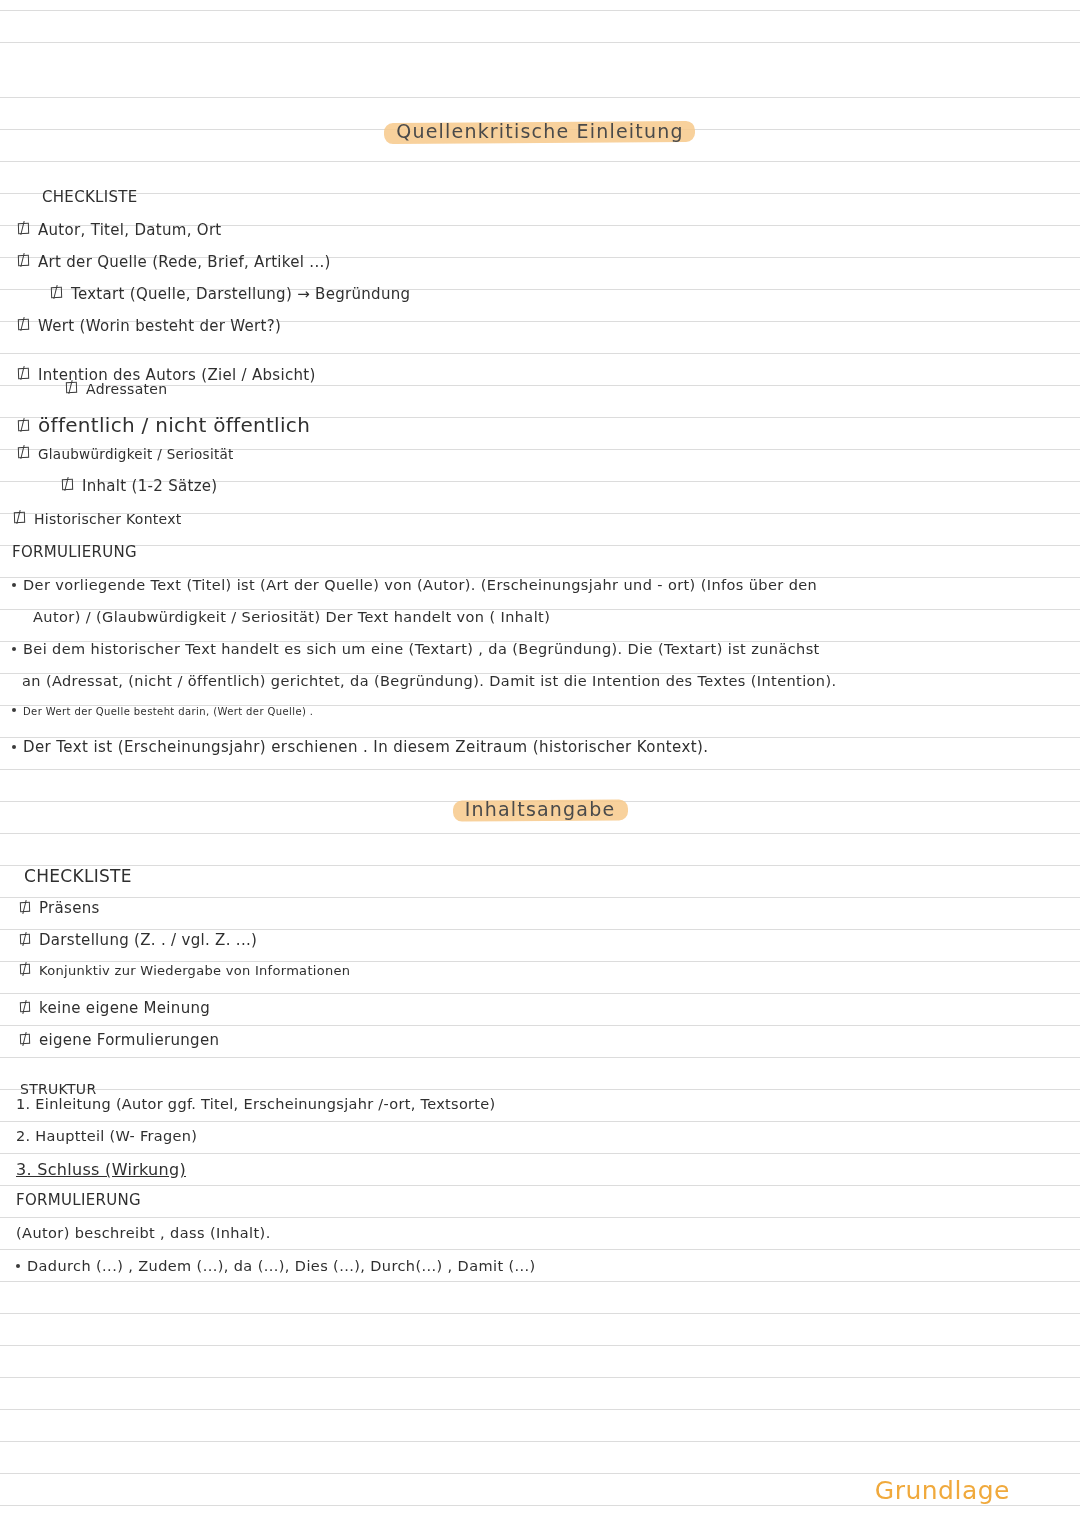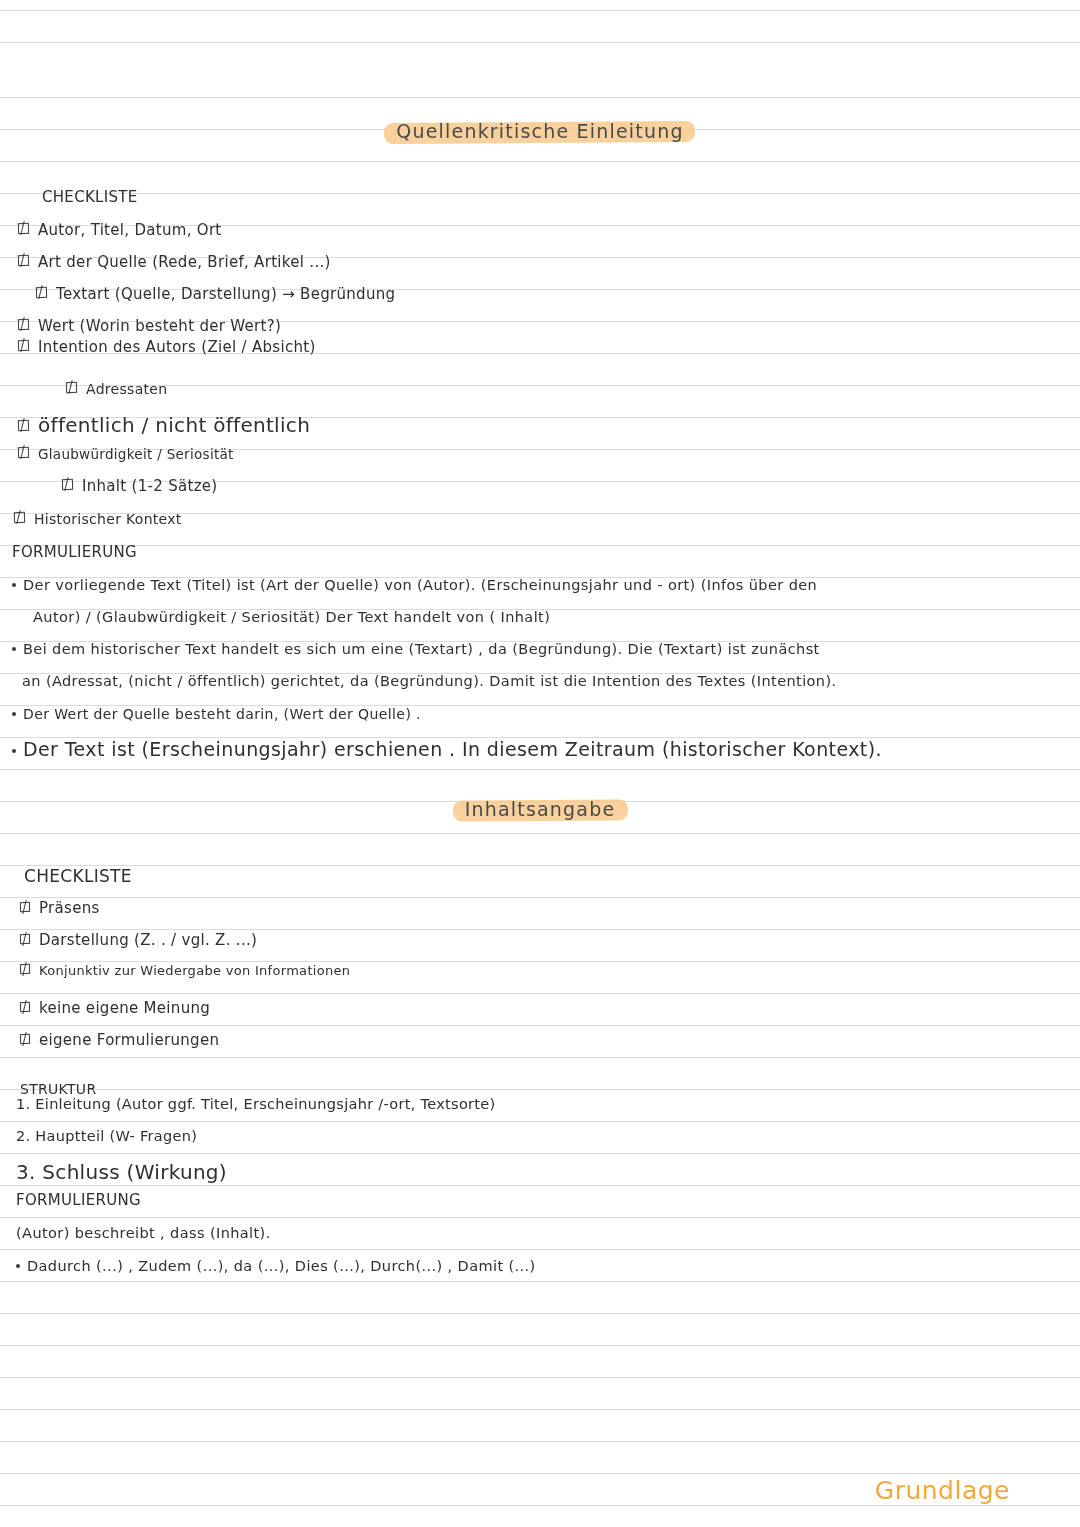--- a/index.html
+++ b/index.html
@@ -139,57 +139,57 @@
 <div id="content">
 
   <div class="center-wrap" style="top:119px;">
     <span class="hl-title">Quellenkritische   Einleitung</span>
   </div>
 
   <div class="row sect-head" style="left:42px; top:188px;">Checkliste</div>
 
   <div class="row" style="left:18px; top:221px;"><span class="chk"></span><span>Autor, Titel, Datum, Ort</span></div>
   <div class="row" style="left:18px; top:253px;"><span class="chk"></span><span>Art  der  Quelle  (Rede, Brief, Artikel ...)</span></div>
-  <div class="row" style="left:3px; top:285px;padding-left:33px;"><span class="chk"></span><span>Textart (Quelle, Darstellung)  → Begründung</span></div>
+  <div class="row" style="left:18px; top:285px;padding-left:33px;"><span class="chk"></span><span>Textart (Quelle, Darstellung)  → Begründung</span></div>
   <div class="row" style="left:18px; top:317px;"><span class="chk"></span><span>Wert (Worin besteht  der  Wert?)</span></div>
-  <div class="row" style="left:18px; top:338px;"><span class="chk"></span><span>Intention des Autors  (Ziel / Absicht)</span></div>
+  <div class="row" style="left:18px; top:366px;"><span class="chk"></span><span>Intention des Autors  (Ziel / Absicht)</span></div>
   <div class="row" style="left:18px; top:381px; font-size:14px;padding-left:48px;"><span class="chk"></span><span>Adressaten</span></div>
   <div class="row" style="left:18px; top:413px; font-size:20px;"><span class="chk"></span><span>öffentlich / nicht  öffentlich</span></div>
   <div class="row" style="left:18px; top:446px; font-size:13.5px;"><span class="chk"></span><span>Glaubwürdigkeit / Seriosität</span></div>
   <div class="row" style="left:18px; top:477px;margin-left:44px;"><span class="chk"></span><span>Inhalt (1-2   Sätze)</span></div>
   <div class="row" style="left:14px; top:511px; font-size:14px;"><span class="chk"></span><span>Historischer   Kontext</span></div>
 
   <div class="row sect-head" style="left:12px; top:543px;">Formulierung</div>
 
   <div class="para" style="left:12px; top:577px; font-size:14.5px;"><span class="bullet"></span><span>Der vorliegende   Text  (Titel)  ist  (Art der Quelle)  von  (Autor).  (Erscheinungsjahr  und  - ort)  (Infos  über  den</span></div>
   <div class="para" style="left:33px; top:609px; font-size:14.5px;"><span>Autor) / (Glaubwürdigkeit / Seriosität)  Der   Text   handelt   von ( Inhalt)</span></div>
 
   <div class="para" style="left:12px; top:641px; font-size:14.5px;"><span class="bullet"></span><span>Bei  dem  historischer Text  handelt  es  sich  um  eine (Textart) , da  (Begründung). Die  (Textart)  ist  zunächst</span></div>
   <div class="para" style="left:22px; top:673px; font-size:14.5px;"><span>an  (Adressat, (nicht / öffentlich)  gerichtet,  da  (Begründung).  Damit  ist   die   Intention   des   Textes (Intention).</span></div>
 
-  <div class="para" style="left:12px; top:706px; font-size:14px;"><span class="bullet"></span><span>Der   Wert   der  Quelle   besteht   darin, (Wert  der   Quelle) .</span></div>
-  <div class="para" style="left:12px; top:738px; font-size:19px;text-align:center;"><span class="bullet"></span><span>Der   Text   ist  (Erscheinungsjahr)  erschienen . In   diesem   Zeitraum   (historischer  Kontext).</span></div>
+  <div class="para" style="left:12px; top:706px; font-size:10px;"><span class="bullet"></span><span>Der   Wert   der  Quelle   besteht   darin, (Wert  der   Quelle) .</span></div>
+  <div class="para" style="left:12px; top:738px; font-size:15px;text-align:center;"><span class="bullet"></span><span>Der   Text   ist  (Erscheinungsjahr)  erschienen . In   diesem   Zeitraum   (historischer  Kontext).</span></div>
 
   <div class="center-wrap" style="top:797px;">
     <span class="hl-title" style="font-size:19px;">Inhaltsangabe</span>
   </div>
 
   <div class="row sect-head" style="left:24px; top:866px; font-size:17px;">Checkliste</div>
 
   <div class="row" style="left:20px; top:899px;"><span class="chk" style="width:8px;height:8px;"></span><span>Präsens</span></div>
   <div class="row" style="left:20px; top:931px;"><span class="chk" style="width:8px;height:8px;"></span><span>Darstellung   (Z. . / vgl. Z. ...)</span></div>
   <div class="row" style="left:20px; top:963px; font-size:13px;"><span class="chk" style="width:8px;height:8px;"></span><span>Konjunktiv zur  Wiedergabe  von  Informationen</span></div>
   <div class="row" style="left:20px; top:999px;"><span class="chk" style="width:8px;height:8px;"></span><span>keine   eigene   Meinung</span></div>
   <div class="row" style="left:20px; top:1031px;"><span class="chk" style="width:8px;height:8px;"></span><span>eigene   Formulierungen</span></div>
 
   <div class="row sect-head small" style="left:20px; top:1063px;">Struktur</div>
 
   <div class="num" style="left:16px; top:1096px; font-size:14.5px;">1. Einleitung  (Autor  ggf.  Titel, Erscheinungsjahr /-ort, Textsorte)</div>
   <div class="num" style="left:16px; top:1128px; font-size:14.5px;">2. Hauptteil   (W- Fragen)</div>
-  <div class="num" style="left:16px; top:1160px; font-size:20px;">3. Schluss  (Wirkung)</div>
+  <div class="num" style="left:16px; top:1160px; font-size:16px;text-decoration:underline;">3. Schluss  (Wirkung)</div>
 
   <div class="row sect-head" style="left:16px; top:1191px;">Formulierung</div>
 
   <div class="para" style="left:16px; top:1225px; font-size:14.5px;"><span>(Autor)  beschreibt , dass  (Inhalt).</span></div>
   <div class="para" style="left:16px; top:1258px; font-size:14.5px;"><span class="bullet"></span><span>Dadurch (...) , Zudem (...), da (...),  Dies (...), Durch(...) , Damit (...)</span></div>
 
   <div class="footer-note">Grundlage</div>
 
 </div>
 

